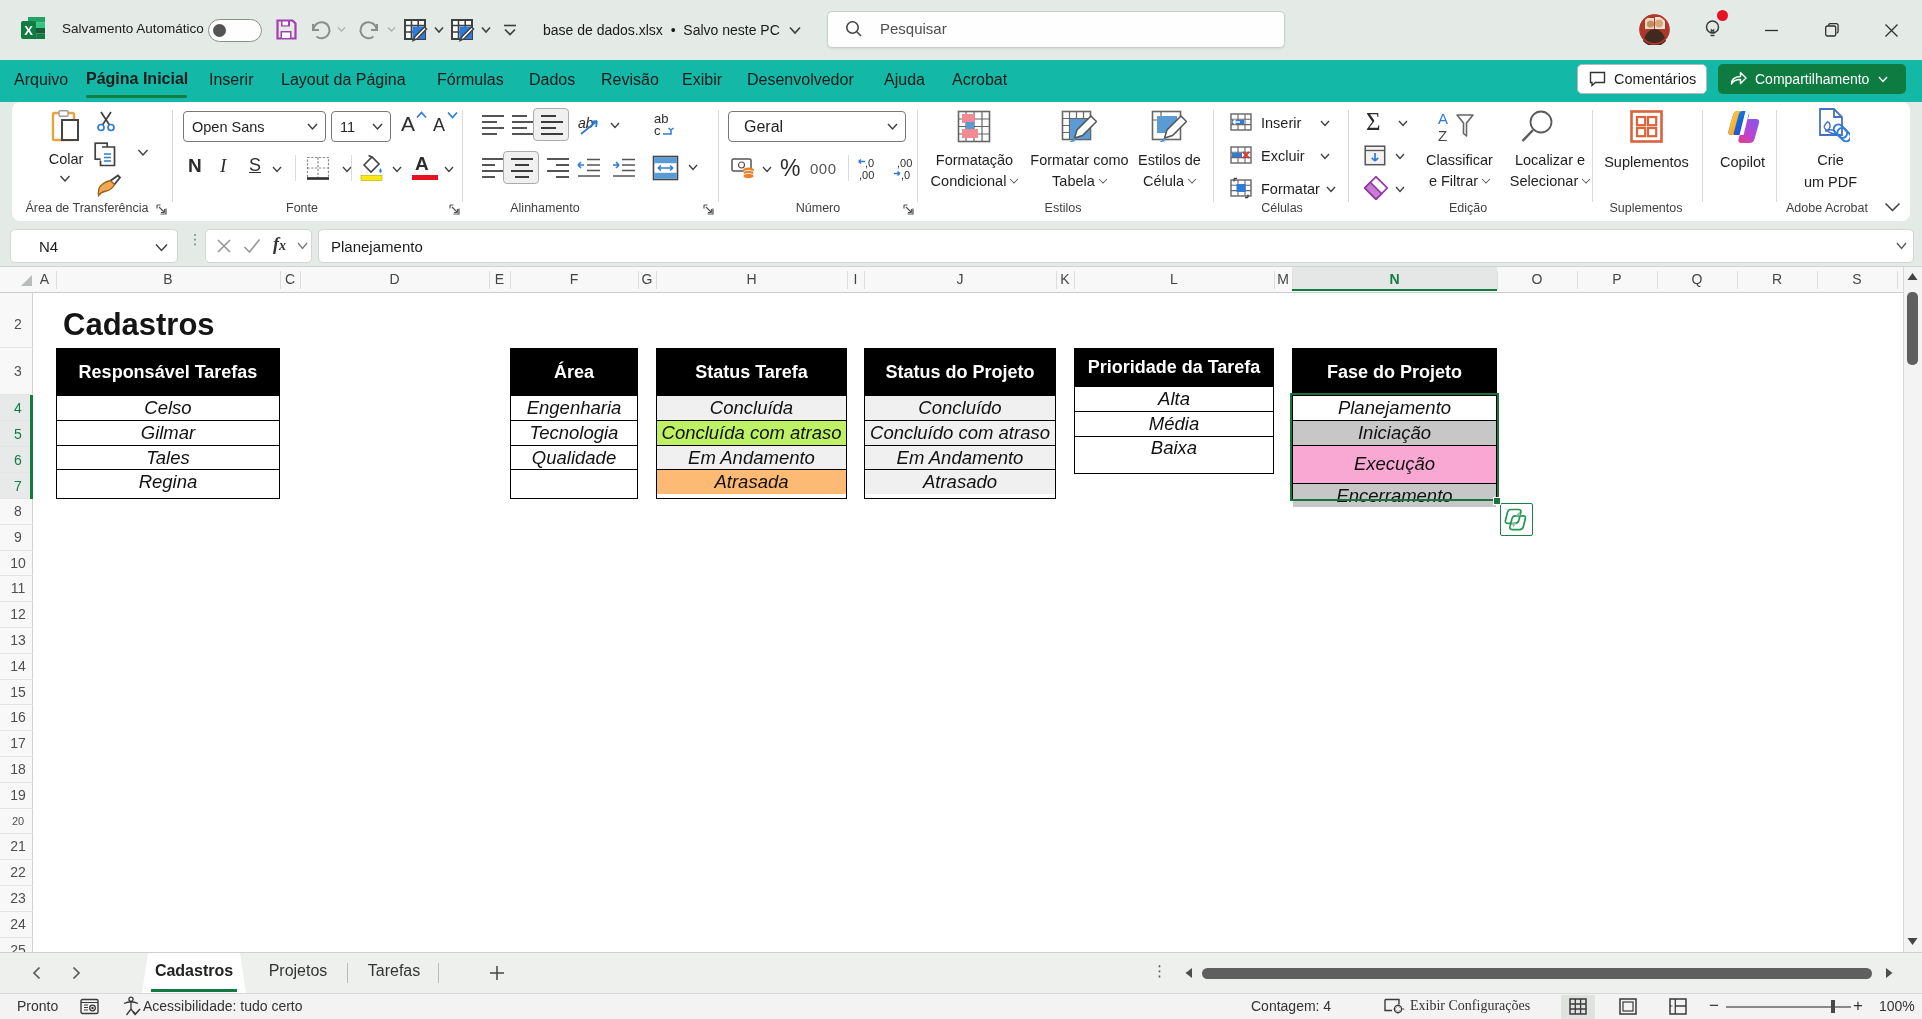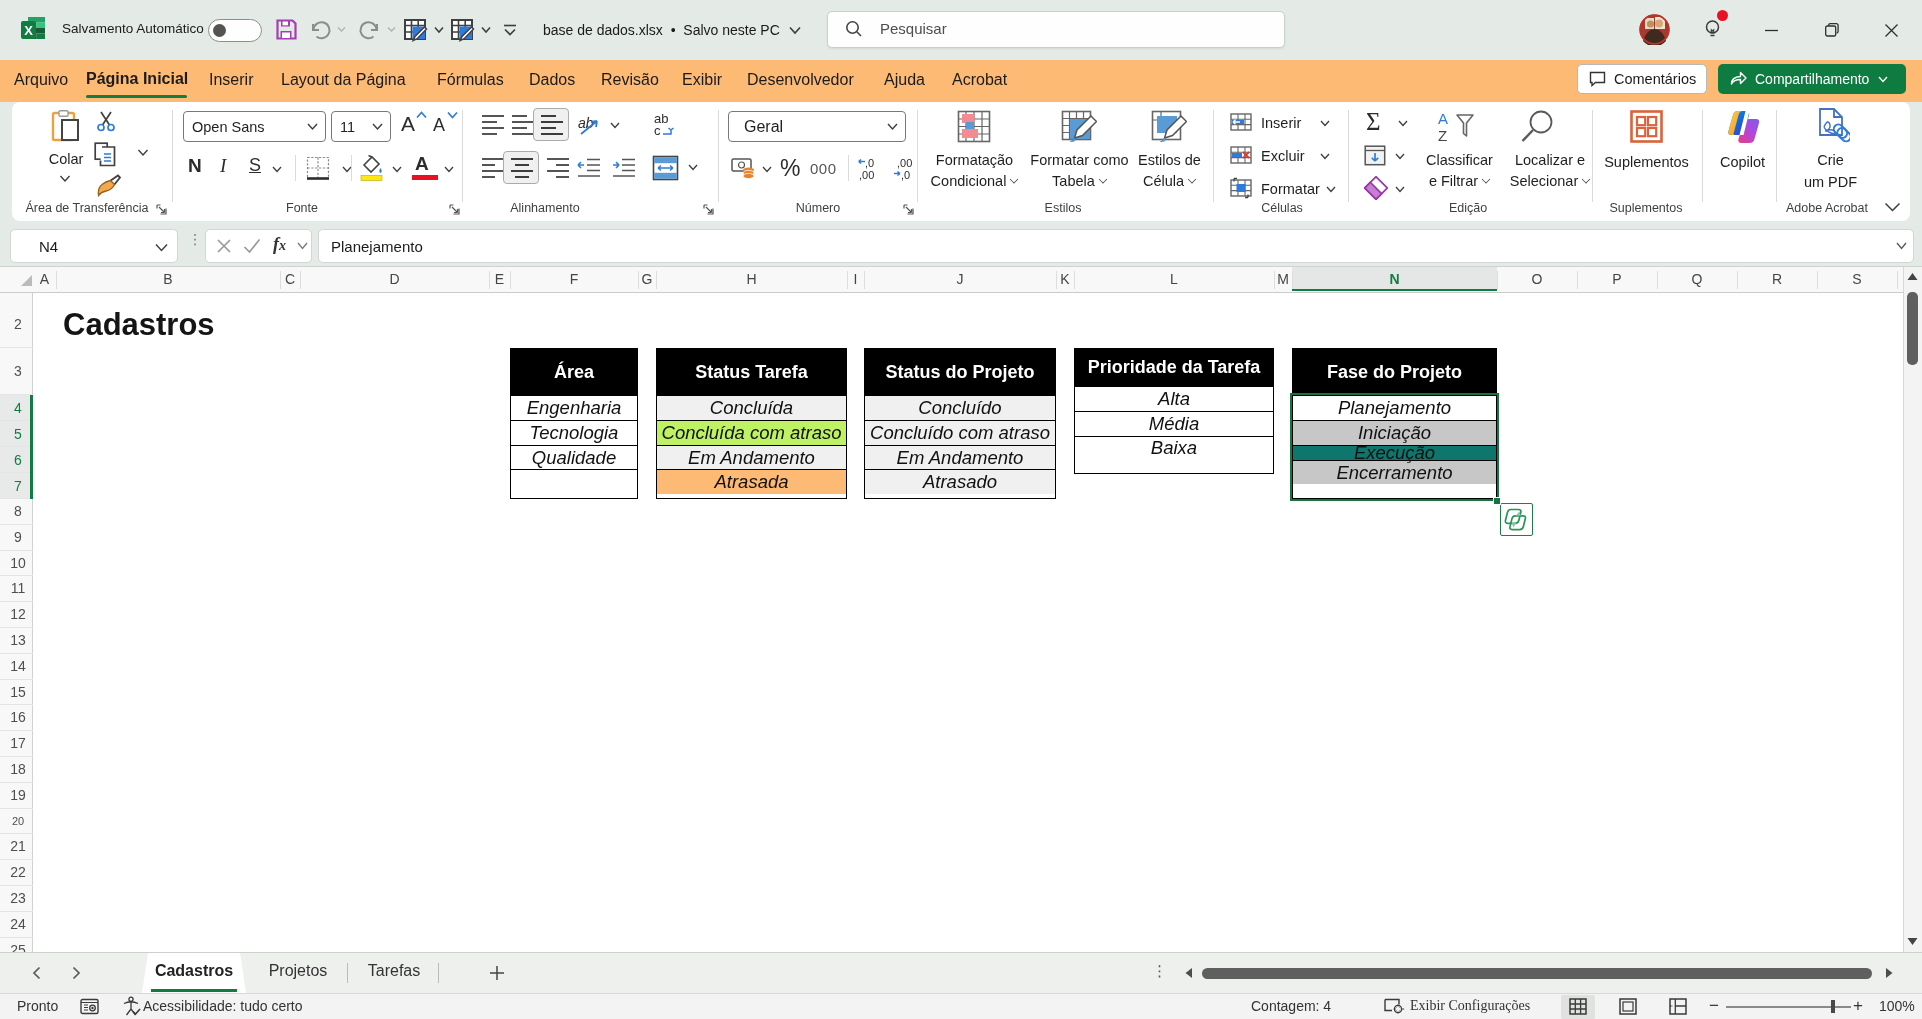--- a/index.html
+++ b/index.html
@@ -160,21 +160,21 @@
     </svg>
   <svg class="ab" style="left:1825px;top:23px" width="14" height="14" viewBox="0 0 14 14">
     <rect x="0.7" y="3" width="10" height="10" rx="1.6" fill="none" stroke="#2f2f2f" stroke-width="1.3"></rect>
     <path d="M3.6 3 V2.2 a1.6 1.6 0 0 1 1.6 -1.5 h6 a1.9 1.9 0 0 1 1.9 1.9 v6 a1.6 1.6 0 0 1 -1.5 1.6" fill="none" stroke="#2f2f2f" stroke-width="1.3"></path>
   </svg>
   <svg class="ab" style="left:1885px;top:24px" width="13" height="13" viewBox="0 0 13 13">
       <path d="M0.5 0.5 L12.5 12.5 M12.5 0.5 L0.5 12.5" stroke="#2f2f2f" stroke-width="1.3"></path>
     </svg>
 </div>
 
-<div class="ab" id="menubar" style="left:0;top:60px;width:1922px;height:42px;background:#fdba74;font-size:16px;color:#1b1b1b;">
+<div class="ab" id="menubar" style="left:0;top:60px;width:1922px;height:42px;background:#14b8a6;font-size:16px;color:#1b1b1b;">
   <div class="ab" style="left:14px;top:11px;">Arquivo</div>
   <div class="ab" style="left:86px;top:10px;font-weight:bold;">Página Inicial</div>
   <div class="ab" style="left:86px;top:35px;width:101px;height:3px;background:#127c42;border-radius:2px;"></div>
   <div class="ab" style="left:209px;top:11px;">Inserir</div>
   <div class="ab" style="left:281px;top:11px;">Layout da Página</div>
   <div class="ab" style="left:437px;top:11px;">Fórmulas</div>
   <div class="ab" style="left:529px;top:11px;">Dados</div>
   <div class="ab" style="left:601px;top:11px;">Revisão</div>
   <div class="ab" style="left:682px;top:11px;">Exibir</div>
   <div class="ab" style="left:747px;top:11px;">Desenvolvedor</div>
@@ -654,20 +654,27 @@
       <div class="ab" style="left:0;top:593.0px;width:33px;height:25.8px;border-bottom:1px solid #e3e5e4;"></div>
       <div class="ab" style="left:0;top:593.0px;width:36px;height:25.8px;line-height:25.8px;text-align:center;font-size:14px;color:#4f4f4f;">23</div>
       <div class="ab" style="left:0;top:618.8px;width:33px;height:25.8px;border-bottom:1px solid #e3e5e4;"></div>
       <div class="ab" style="left:0;top:618.8px;width:36px;height:25.8px;line-height:25.8px;text-align:center;font-size:14px;color:#4f4f4f;">24</div>
       <div class="ab" style="left:0;top:644.6px;width:33px;height:25.8px;border-bottom:1px solid #e3e5e4;"></div>
       <div class="ab" style="left:0;top:644.6px;width:36px;height:25.8px;line-height:25.8px;text-align:center;font-size:14px;color:#4f4f4f;">25</div>
       <div class="ab" style="left:30px;top:102px;width:3px;height:104px;background:#107c41;"></div>
     </div>
 
   <div class="ab" style="left:63px;top:41px;font-size:31px;font-weight:bold;color:#151515;">Cadastros</div>
+  <div class="ab" style="left:56px;top:82px;width:224px;height:151.3px;border:1px solid #000;">
+      <div style="height:46.1px;background:#000;color:#fff;font-weight:bold;font-size:18px;display:flex;align-items:center;justify-content:center;">Responsável Tarefas</div>
+      <div style="height:24.8px;border-top:1px solid #000;background:#fff;font-style:italic;font-size:18.5px;color:#111;display:flex;align-items:center;justify-content:center;">Celso</div>
+      <div style="height:24.8px;border-top:1px solid #000;background:#fff;font-style:italic;font-size:18.5px;color:#111;display:flex;align-items:center;justify-content:center;">Gilmar</div>
+      <div style="height:24.8px;border-top:1px solid #000;background:#fff;font-style:italic;font-size:18.5px;color:#111;display:flex;align-items:center;justify-content:center;">Tales</div>
+      <div style="height:24.8px;border-top:1px solid #000;background:#fff;font-style:italic;font-size:18.5px;color:#111;display:flex;align-items:center;justify-content:center;">Regina</div>
+    </div>
     <div class="ab" style="left:510px;top:82px;width:128px;height:151.3px;border:1px solid #000;">
       <div style="height:46.1px;background:#000;color:#fff;font-weight:bold;font-size:18px;display:flex;align-items:center;justify-content:center;text-align:center;">Área</div>
       <div style="height:24.8px;border-top:1px solid #000;background:#fff;font-style:italic;font-size:18.5px;color:#111;display:flex;align-items:center;justify-content:center;">Engenharia</div>
       <div style="height:24.8px;border-top:1px solid #000;background:#fff;font-style:italic;font-size:18.5px;color:#111;display:flex;align-items:center;justify-content:center;">Tecnologia</div>
       <div style="height:24.8px;border-top:1px solid #000;background:#fff;font-style:italic;font-size:18.5px;color:#111;display:flex;align-items:center;justify-content:center;">Qualidade</div>
       <div style="height:24.8px;border-top:1px solid #000;background:#fff;font-style:italic;font-size:18.5px;color:#111;display:flex;align-items:center;justify-content:center;"></div>
     </div>
     <div class="ab" style="left:656px;top:82px;width:191px;height:151.3px;border:1px solid #000;">
       <div style="height:46.1px;background:#000;color:#fff;font-weight:bold;font-size:18px;display:flex;align-items:center;justify-content:center;">Status Tarefa</div>
       <div style="height:24.8px;border-top:1px solid #000;background:#f1f0f0;font-style:italic;font-size:18.5px;color:#111;display:flex;align-items:center;justify-content:center;">Concluída</div>
@@ -685,21 +692,21 @@
     <div class="ab" style="left:1074px;top:82px;width:200px;height:125.5px;border:1px solid #000;">
       <div style="height:37px;background:#000;color:#fff;font-weight:bold;font-size:18px;display:flex;align-items:center;justify-content:center;">Prioridade da Tarefa</div>
       <div style="height:24.8px;border-top:1px solid #000;background:#fff;font-style:italic;font-size:18.5px;color:#111;display:flex;align-items:center;justify-content:center;">Alta</div>
       <div style="height:24.8px;border-top:1px solid #000;background:#fff;font-style:italic;font-size:18.5px;color:#111;display:flex;align-items:center;justify-content:center;">Média</div>
       <div style="height:24.8px;border-top:1px solid #000;background:#fff;font-style:italic;font-size:18.5px;color:#111;display:flex;align-items:center;justify-content:center;">Baixa</div>
     </div>
     <div class="ab" style="left:1292px;top:82px;width:205px;height:151.3px;border:1px solid #000;">
       <div style="height:46.1px;background:#000;color:#fff;font-weight:bold;font-size:18px;display:flex;align-items:center;justify-content:center;">Fase do Projeto</div>
       <div style="height:24.8px;border-top:1px solid #000;background:#fff;font-style:italic;font-size:18.5px;color:#111;display:flex;align-items:center;justify-content:center;">Planejamento</div>
       <div style="height:24.8px;border-top:1px solid #000;background:#c7c7c7;font-style:italic;font-size:18.5px;color:#111;display:flex;align-items:center;justify-content:center;">Iniciação</div>
-      <div style="height:15px;border-top:1px solid #000;background:#0f766e;font-style:italic;font-size:18.5px;color:#111;display:flex;align-items:center;justify-content:center;">Execução</div>
+      <div style="height:38px;border-top:1px solid #000;background:#f9a8d4;font-style:italic;font-size:18.5px;color:#111;display:flex;align-items:center;justify-content:center;">Execução</div>
       <div style="height:24.8px;border-top:1px solid #000;background:#c7c7c7;font-style:italic;font-size:18.5px;color:#111;display:flex;align-items:center;justify-content:center;">Encerramento</div>
     </div>
 
   <div class="ab" style="left:1500px;top:237px;width:33px;height:33px;background:#fff;border:1.5px solid #1e7e47;border-radius:2px;"></div>
   <svg class="ab" style="left:1503px;top:240px" width="27" height="27" viewBox="0 0 27 27">
     <path d="M8 3.5 h7.5 q3 0 2.3 3 l-2 8 q-0.7 2.8 -3.5 2.8 h-7.5 q-3 0 -2.3 -3 l2 -8 q0.7 -2.8 3.5 -2.8 z" fill="none" stroke="#279556" stroke-width="1.7"></path>
     <path d="M12.5 9.8 h7.5 q3 0 2.3 3 l-2 8 q-0.7 2.8 -3.5 2.8 h-7.5 q-3 0 -2.3 -3 l2 -8 q0.7 -2.8 3.5 -2.8 z" fill="none" stroke="#279556" stroke-width="1.7"></path>
     <path d="M16.3 5.2 l1.5 4.6 -4.6 0 z" fill="#8cc3a4"></path>
     <path d="M10.3 21.6 l-1.5 -4.6 4.6 0 z" fill="#8cc3a4"></path>
   </svg>

